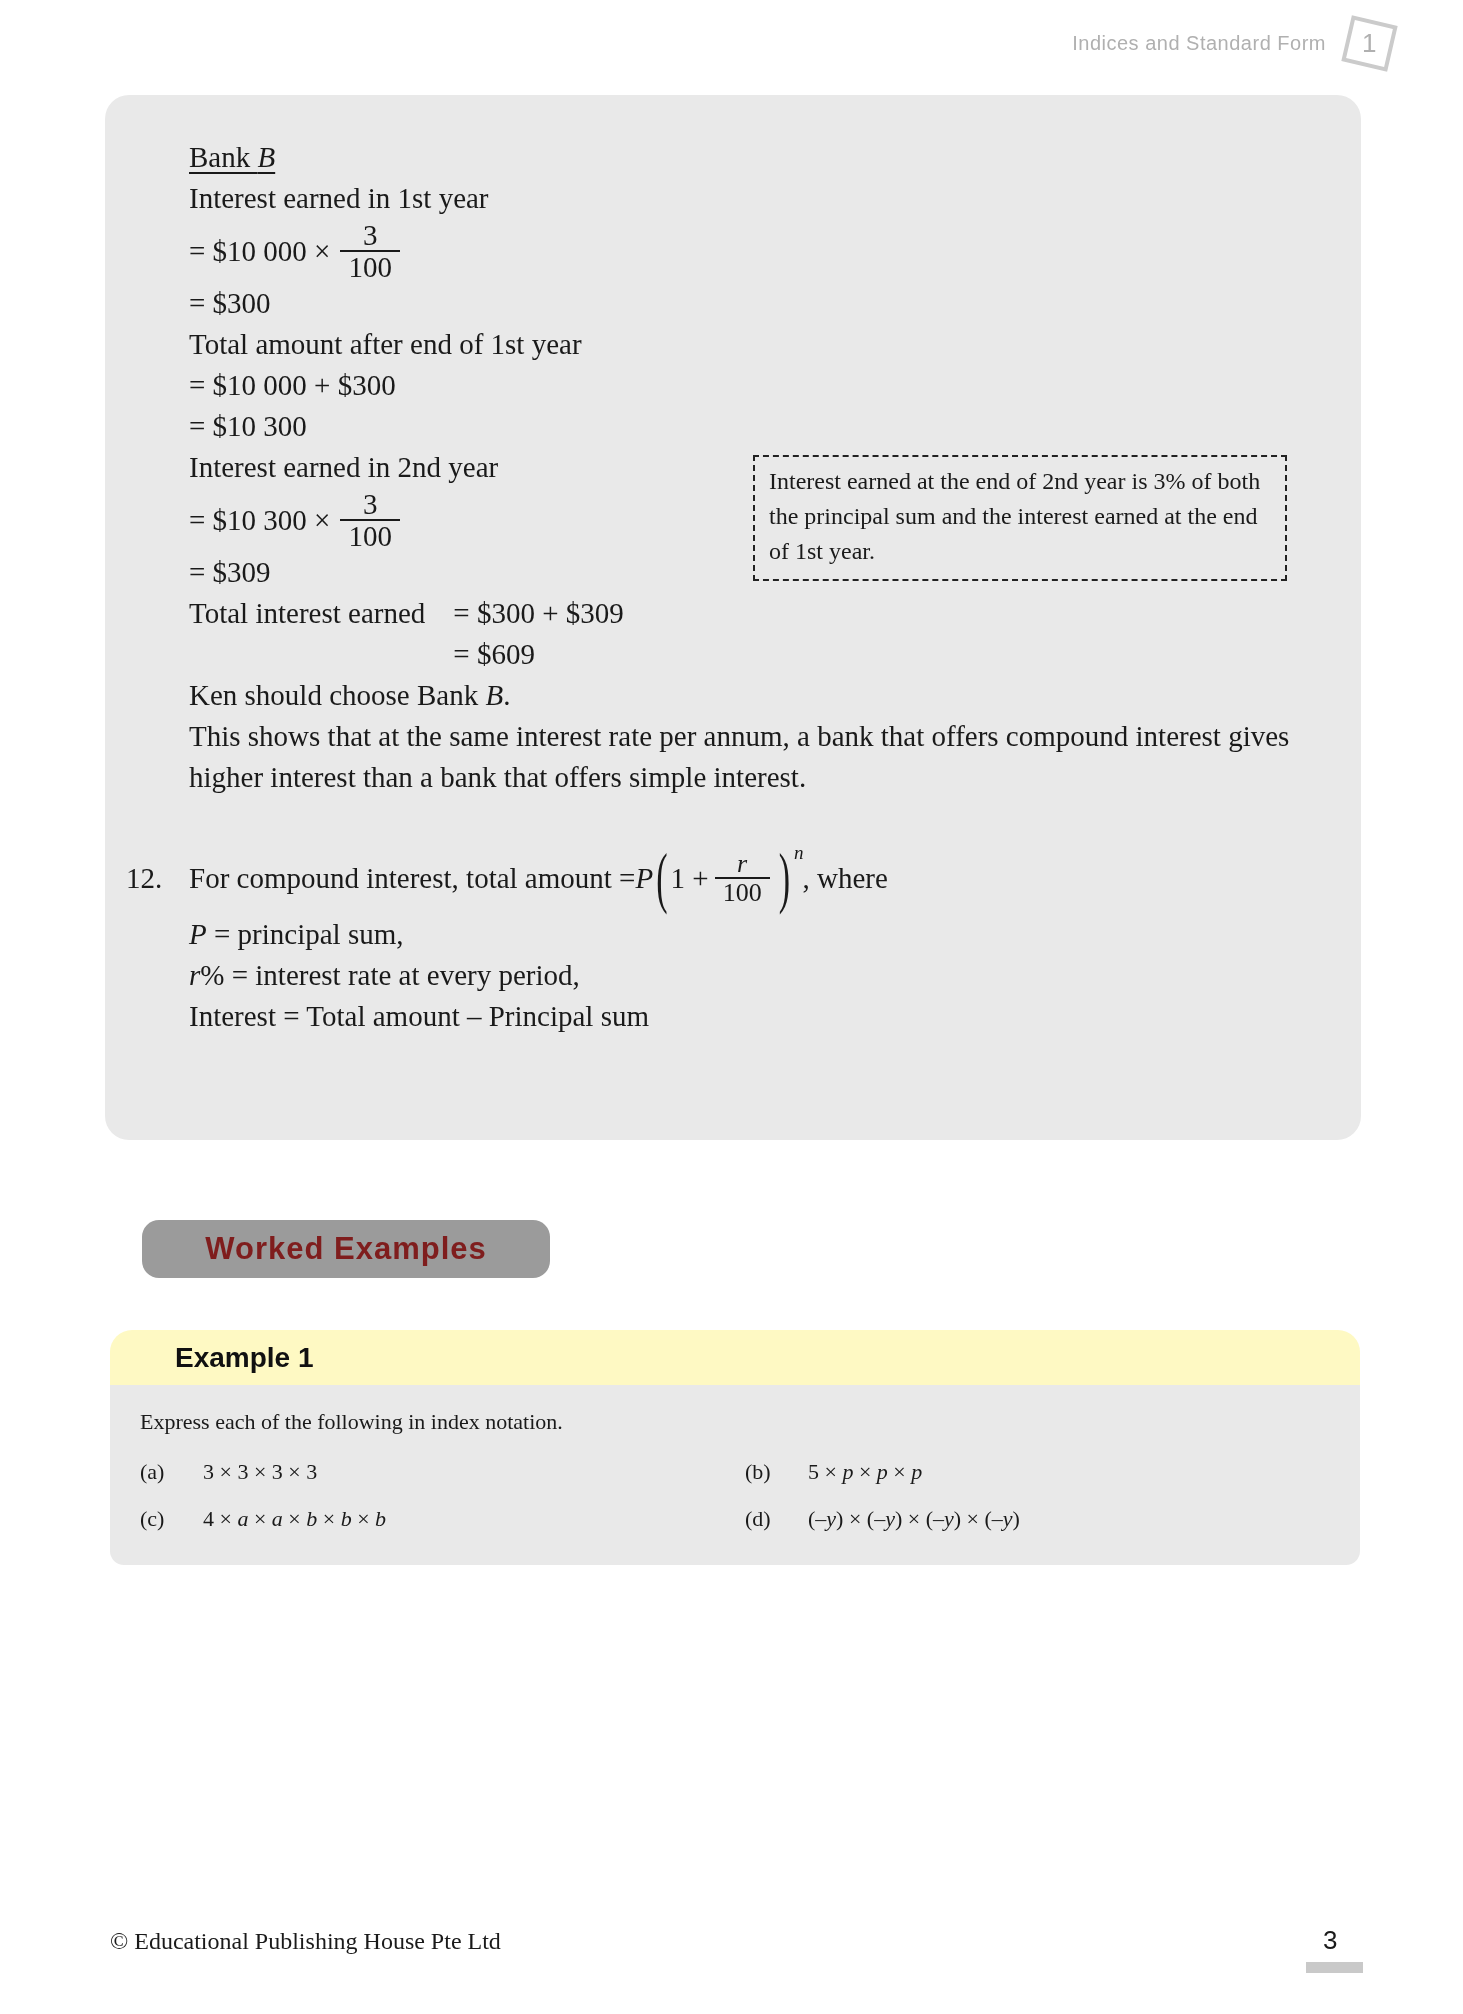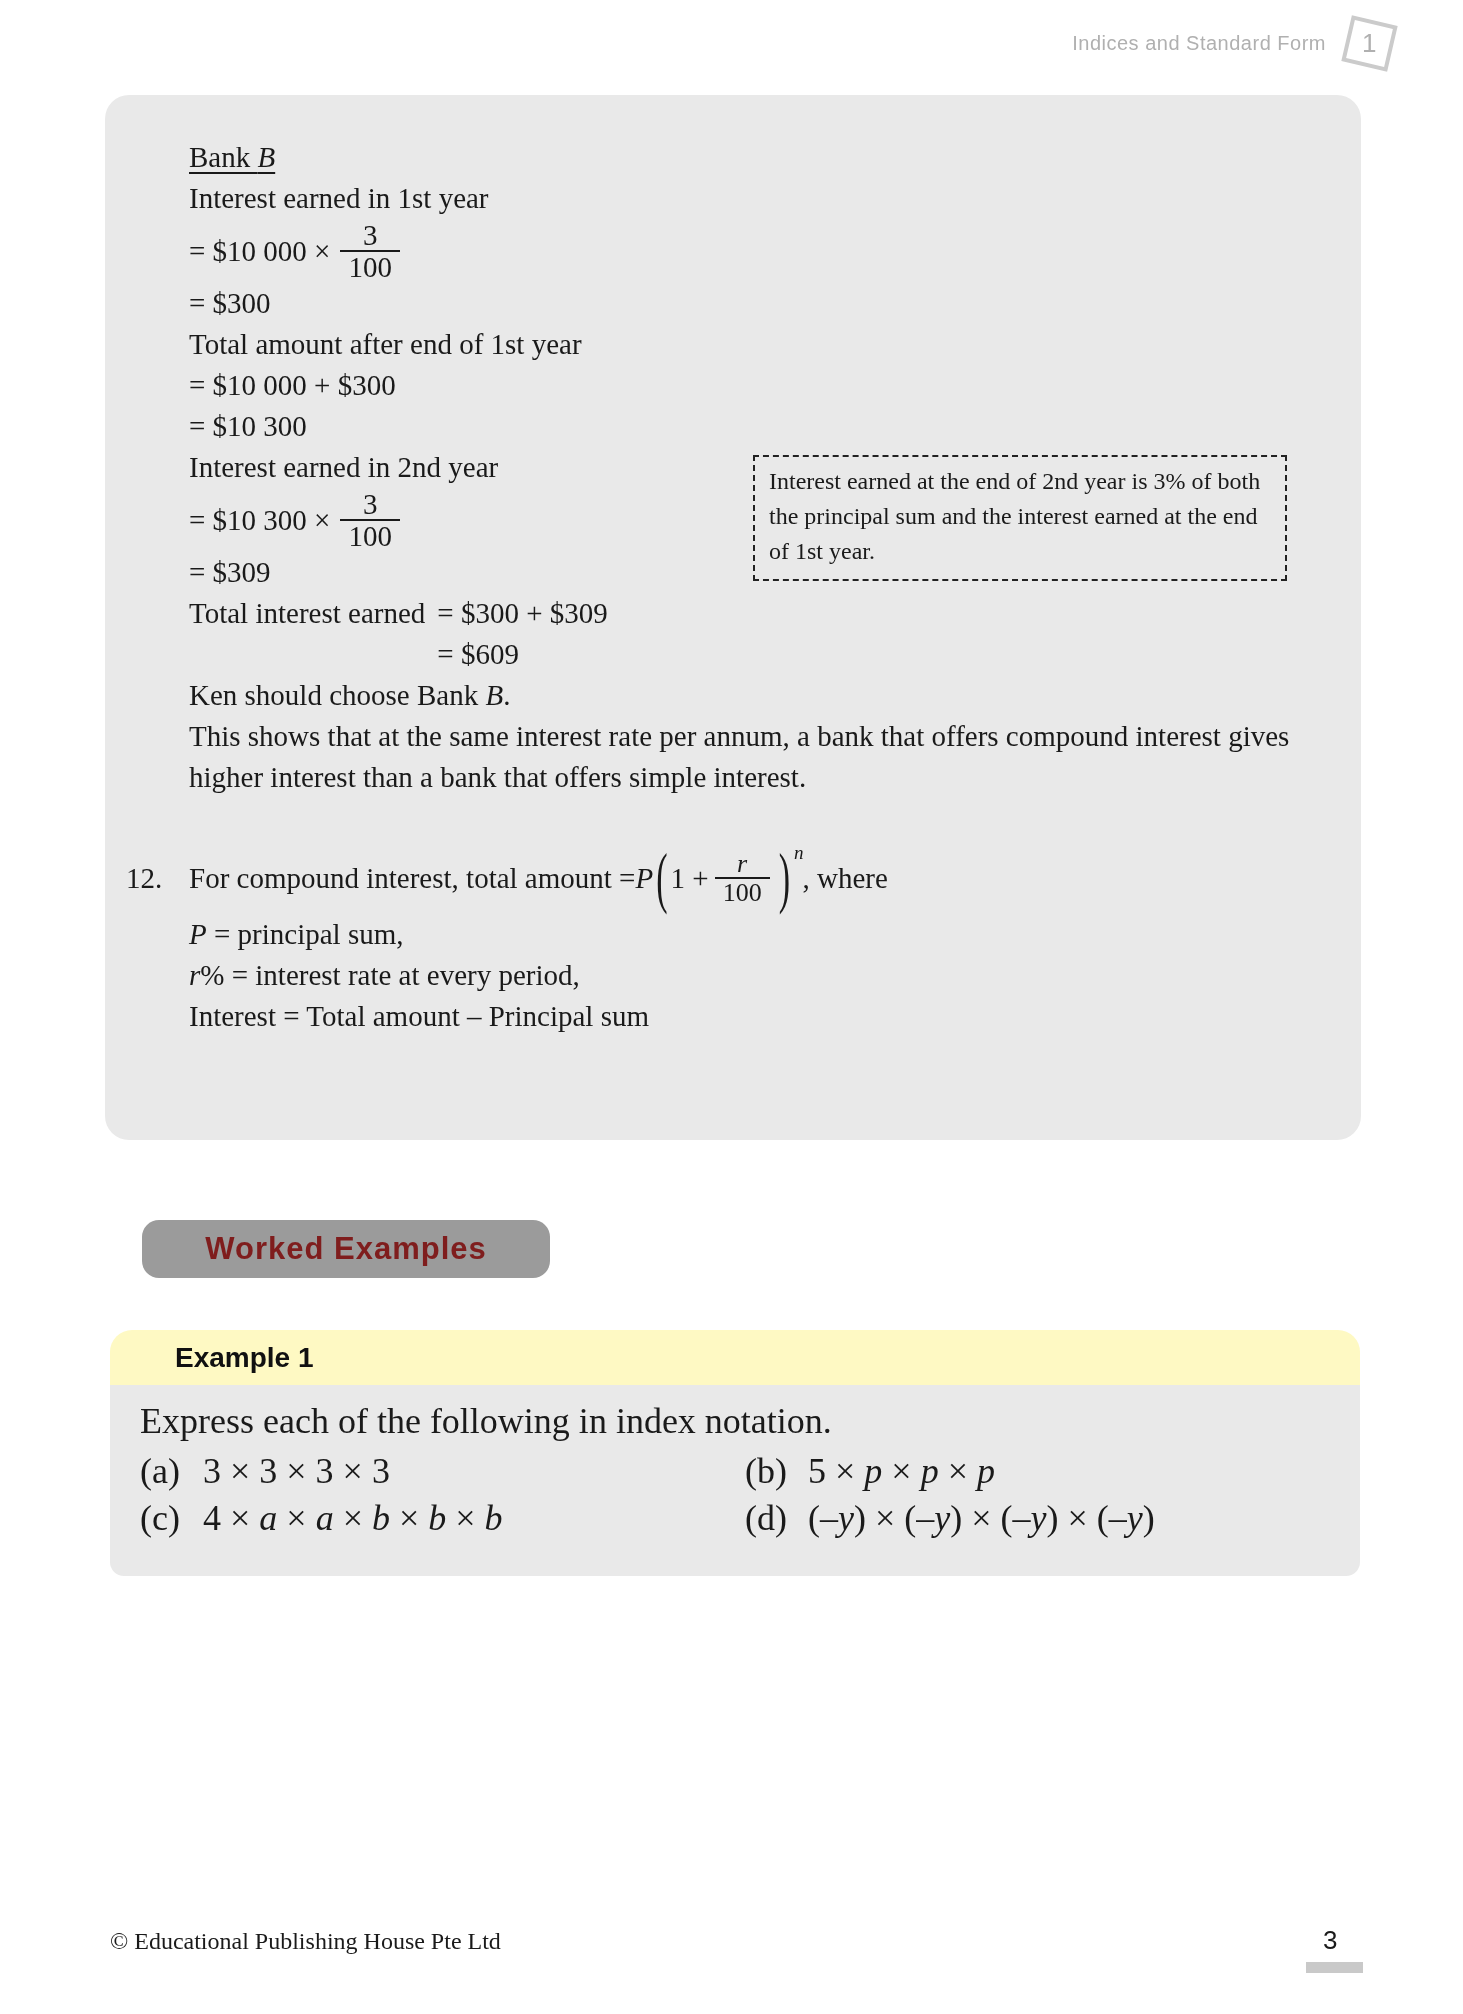--- a/index.html
+++ b/index.html
@@ -46,21 +46,21 @@
   }
   .u-line { text-decoration:underline; text-underline-offset:5px; text-decoration-thickness:2px; }
   .it { font-style:italic; }
   .eqline { display:flex; align-items:center; height:64px; }
   .eqline .lhs { margin-right:10px; }
   .frac { display:inline-block; text-align:center; line-height:30px; vertical-align:middle; }
   .frac .num { display:block; padding:0 8px; }
   .frac .den { display:block; border-top:2px solid #1a1a1a; padding:0 8px; }
 
   .total-row { display:flex; }
-  .total-row .ti-label { margin-right:12px; }
+  .total-row .ti-label { margin-right:28px; }
   .total-eqs div { line-height:41px; }
 
   .summary-par { width:1140px; }
 
   
   .note-box {
     position:absolute; left:648px; top:360px; width:534px;
     border:2px dashed #222222;
     padding:7px 14px 10px 14px;
     font-size:24px; line-height:35px;
@@ -101,22 +101,22 @@
   }
   .example-header {
     height:55px; background:#fef9c3;
     display:flex; align-items:center; padding-left:65px;
   }
   .example-header span {
     font-family:"Liberation Sans", sans-serif;
     font-weight:bold; font-size:28px; color:#111111;
   }
   .example-body {
-    background:#e9e9e9; padding:16px 30px 37px 30px;
-    font-size:36px; line-height:41px;
+    background:#e9e9e9; padding:16px 30px 26px 30px;
+    font-size:22px; line-height:41px;
   }
   .parts-grid {
     display:grid; grid-template-columns:63px 542px 63px auto;
     row-gap:6px; margin-top:9px;
   }
 
   
   .footer-copyright {
     position:absolute; left:110px; top:1928px;
     font-size:24px; font-family:"Liberation Serif", serif;

